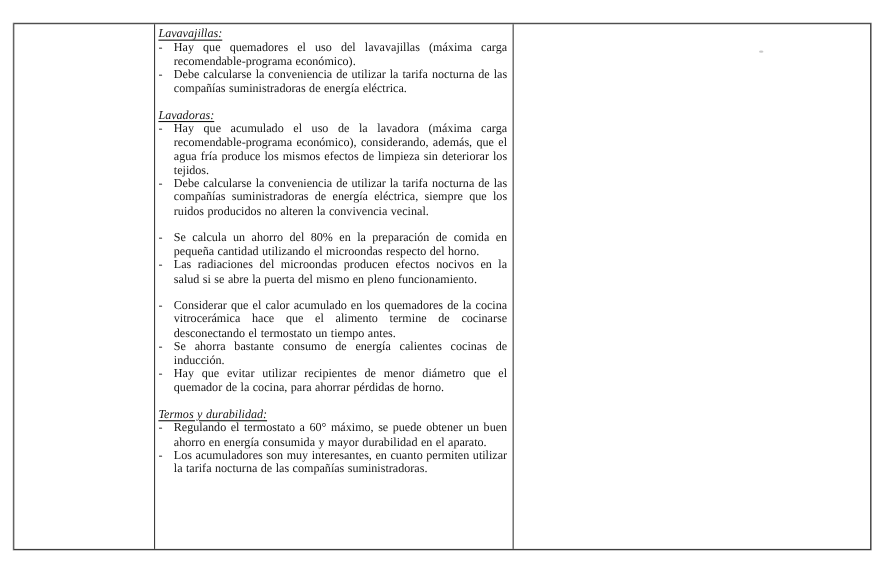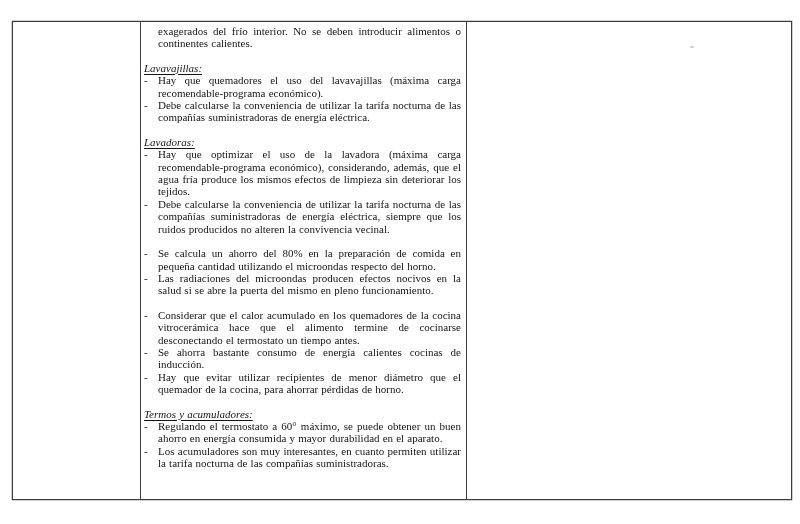--- a/index.html
+++ b/index.html
@@ -75,39 +75,38 @@
 
 <div class="page">
   <div class="speck"></div>
 
   <div class="doc-table">
 
     <div class="col col-left"></div>
 
     <div class="col col-mid">
 
-      <p class="cont-para">exagerados del frío interior. No se deben introducir alimentos o continentes calientes.</p>
 
       <div class="section">
         <h3 class="sec-heading">Lavavajillas:</h3>
         <div class="bullet">
           <span class="dash">-</span>
           <span class="btext">Hay que quemadores el uso del lavavajillas (máxima carga recomendable-programa económico).</span>
         </div>
         <div class="bullet">
           <span class="dash">-</span>
           <span class="btext">Debe calcularse la conveniencia de utilizar la tarifa nocturna de las compañías suministradoras de energía eléctrica.</span>
         </div>
       </div>
 
       <div class="section">
         <h3 class="sec-heading">Lavadoras:</h3>
         <div class="bullet">
           <span class="dash">-</span>
-          <span class="btext">Hay que optimizar el uso de la lavadora (máxima carga recomendable-programa económico), considerando, además, que el agua fría produce los mismos efectos de limpieza sin deteriorar los tejidos.</span>
+          <span class="btext">Hay que acumulado el uso de la lavadora (máxima carga recomendable-programa económico), considerando, además, que el agua fría produce los mismos efectos de limpieza sin deteriorar los tejidos.</span>
         </div>
         <div class="bullet">
           <span class="dash">-</span>
           <span class="btext">Debe calcularse la conveniencia de utilizar la tarifa nocturna de las compañías suministradoras de energía eléctrica, siempre que los ruidos producidos no alteren la convivencia vecinal.</span>
         </div>
       </div>
 
       <div class="section">
         <div class="bullet">
           <span class="dash">-</span>
@@ -128,21 +127,21 @@
           <span class="dash">-</span>
           <span class="btext">Se ahorra bastante consumo de energía calientes cocinas de inducción.</span>
         </div>
         <div class="bullet">
           <span class="dash">-</span>
           <span class="btext">Hay que evitar utilizar recipientes de menor diámetro que el quemador de la cocina, para ahorrar pérdidas de horno.</span>
         </div>
       </div>
 
       <div class="section">
-        <h3 class="sec-heading">Termos y acumuladores:</h3>
+        <h3 class="sec-heading">Termos y durabilidad:</h3>
         <div class="bullet">
           <span class="dash">-</span>
           <span class="btext">Regulando el termostato a 60° máximo, se puede obtener un buen ahorro en energía consumida y mayor durabilidad en el aparato.</span>
         </div>
         <div class="bullet">
           <span class="dash">-</span>
           <span class="btext">Los acumuladores son muy interesantes, en cuanto permiten utilizar la tarifa nocturna de las compañías suministradoras.</span>
         </div>
       </div>
 

